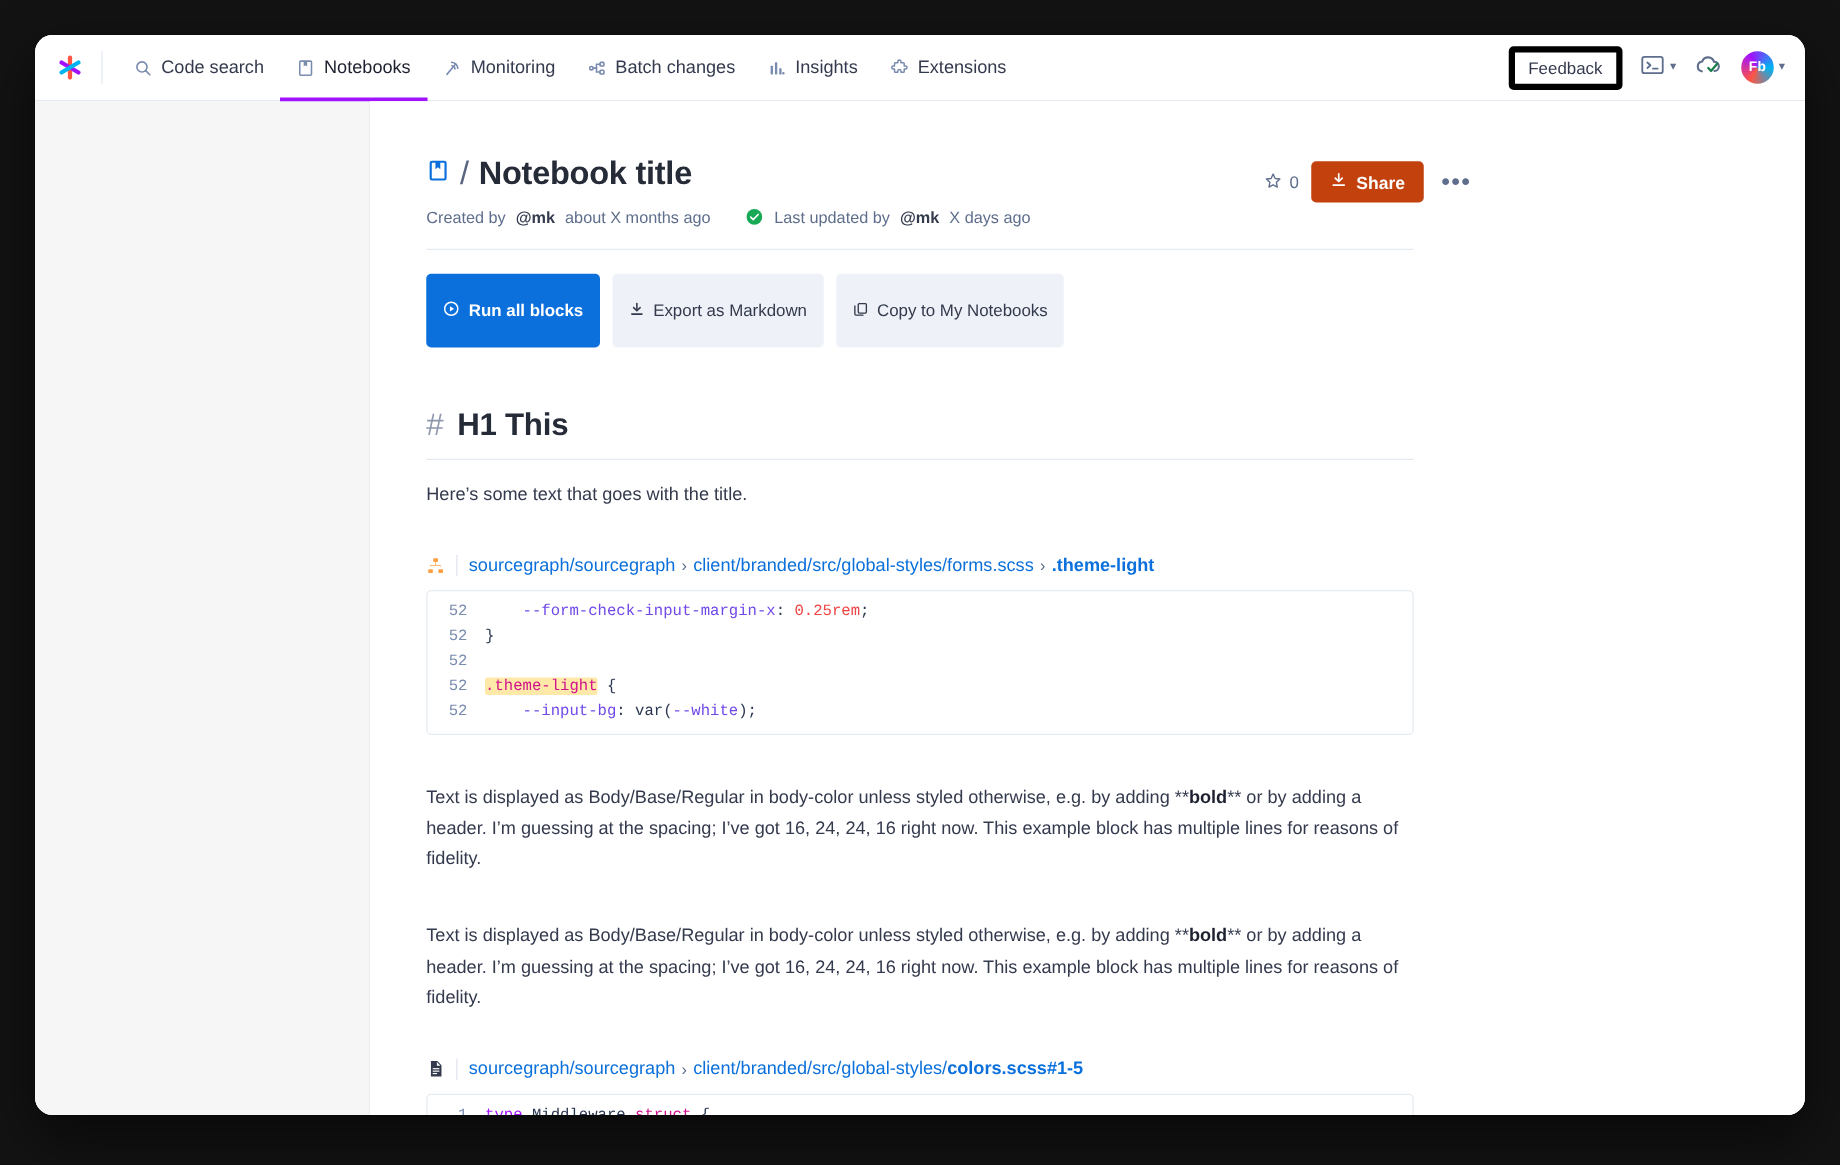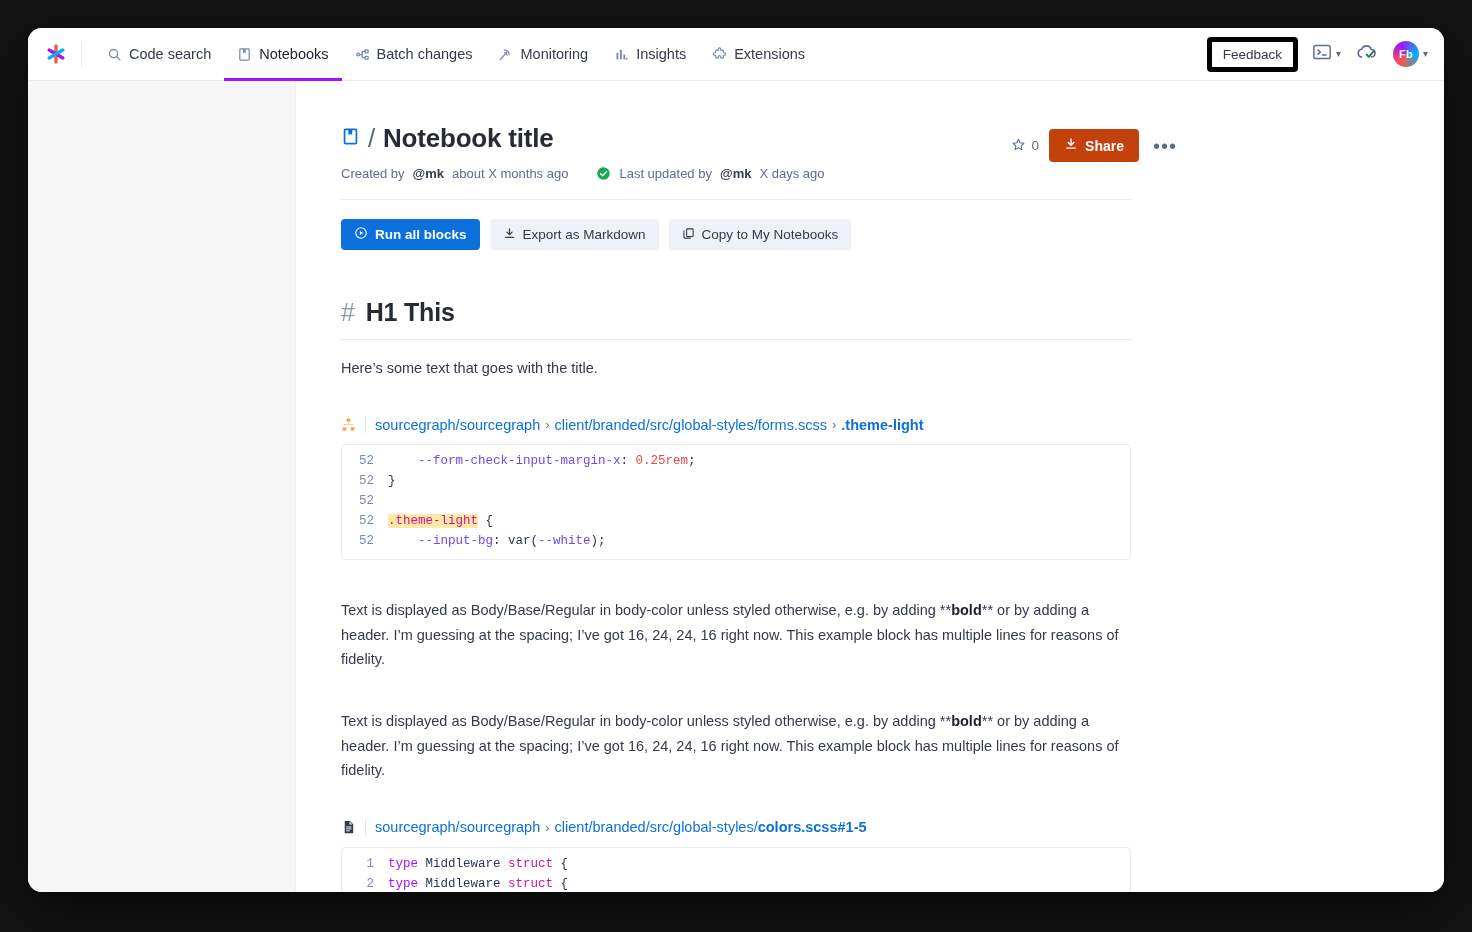--- a/index.html
+++ b/index.html
@@ -145,21 +145,21 @@
   .dots { color:#5e6e8c; font-size:20px; letter-spacing:1px; cursor:pointer; padding:0 4px; line-height:.6; }
 
   .rule { height: 1px; background: #e6ebf2; margin: 18px 0 0 0; width: 790px; }
 
   
   .toolbar { display: flex; gap: 10px; margin-top: 19px; }
   .tb-btn {
     display: flex; align-items: center; gap: 7px;
     border: none; border-radius: 4px;
     font-size: 13.5px;
-    padding: 7px 13px;
+    padding: 21px 13px;
     cursor: pointer;
     font-family: inherit;
     background: #eef1f7; color: #343a4d;
   }
   .tb-btn.primary { background: #0b70db; color: #fff; font-weight: 700; }
 
   
   .h1-block { margin-top: 48px; }
   .h1-line {
     display: flex; align-items: baseline; gap: 11px;
@@ -260,40 +260,40 @@
               <rect x="4.5" y="3" width="15" height="18" rx="1.3"></rect>
               <path d="M9.5 3 v7 l2.3-1.8 L14 10 V3" fill="currentColor" stroke="none"></path>
             </svg>
           </span>
           <span>Notebooks</span>
         </div>
 
         <div class="nav-item">
           <span class="nav-ico">
             <svg width="15" height="15" viewBox="0 0 24 24" fill="none" stroke="currentColor" stroke-width="2" stroke-linecap="round">
+              <path d="M4 20 L15 7"></path>
+                <path d="M10 4.5 a9 9 0 0 1 8 8"></path>
+                <path d="M10.5 9 a5 5 0 0 1 4 4"></path>
+            </svg>
+          </span>
+          <span>Monitoring</span>
+        </div>
+
+        <div class="nav-item">
+          <span class="nav-ico">
+            <svg width="15" height="15" viewBox="0 0 24 24" fill="none" stroke="currentColor" stroke-width="2" stroke-linecap="round">
               <circle cx="5" cy="12" r="2.2"></circle>
                 <path d="M7.2 12 h4"></path>
               <path d="M11.5 12 v-5 h5"></path>
                 <path d="M11.5 12 v5 h5"></path>
               <rect x="16" y="4.6" width="5" height="4.6" rx="1"></rect>
               <rect x="16" y="14.8" width="5" height="4.6" rx="1"></rect>
             </svg>
           </span>
           <span>Batch changes</span>
-        </div>
-
-        <div class="nav-item">
-          <span class="nav-ico">
-            <svg width="15" height="15" viewBox="0 0 24 24" fill="none" stroke="currentColor" stroke-width="2" stroke-linecap="round">
-              <path d="M4 20 L15 7"></path>
-                <path d="M10 4.5 a9 9 0 0 1 8 8"></path>
-                <path d="M10.5 9 a5 5 0 0 1 4 4"></path>
-            </svg>
-          </span>
-          <span>Monitoring</span>
         </div>
 
         <div class="nav-item">
           <span class="nav-ico">
             <svg width="15" height="15" viewBox="0 0 24 24" fill="currentColor">
               <rect x="4" y="9" width="3" height="11" rx=".7"></rect>
               <rect x="9.5" y="4.5" width="3" height="15.5" rx=".7"></rect>
               <rect x="15" y="12" width="3" height="8" rx=".7"></rect>
               <circle cx="20.3" cy="18.6" r="1.5"></circle>
             </svg>

